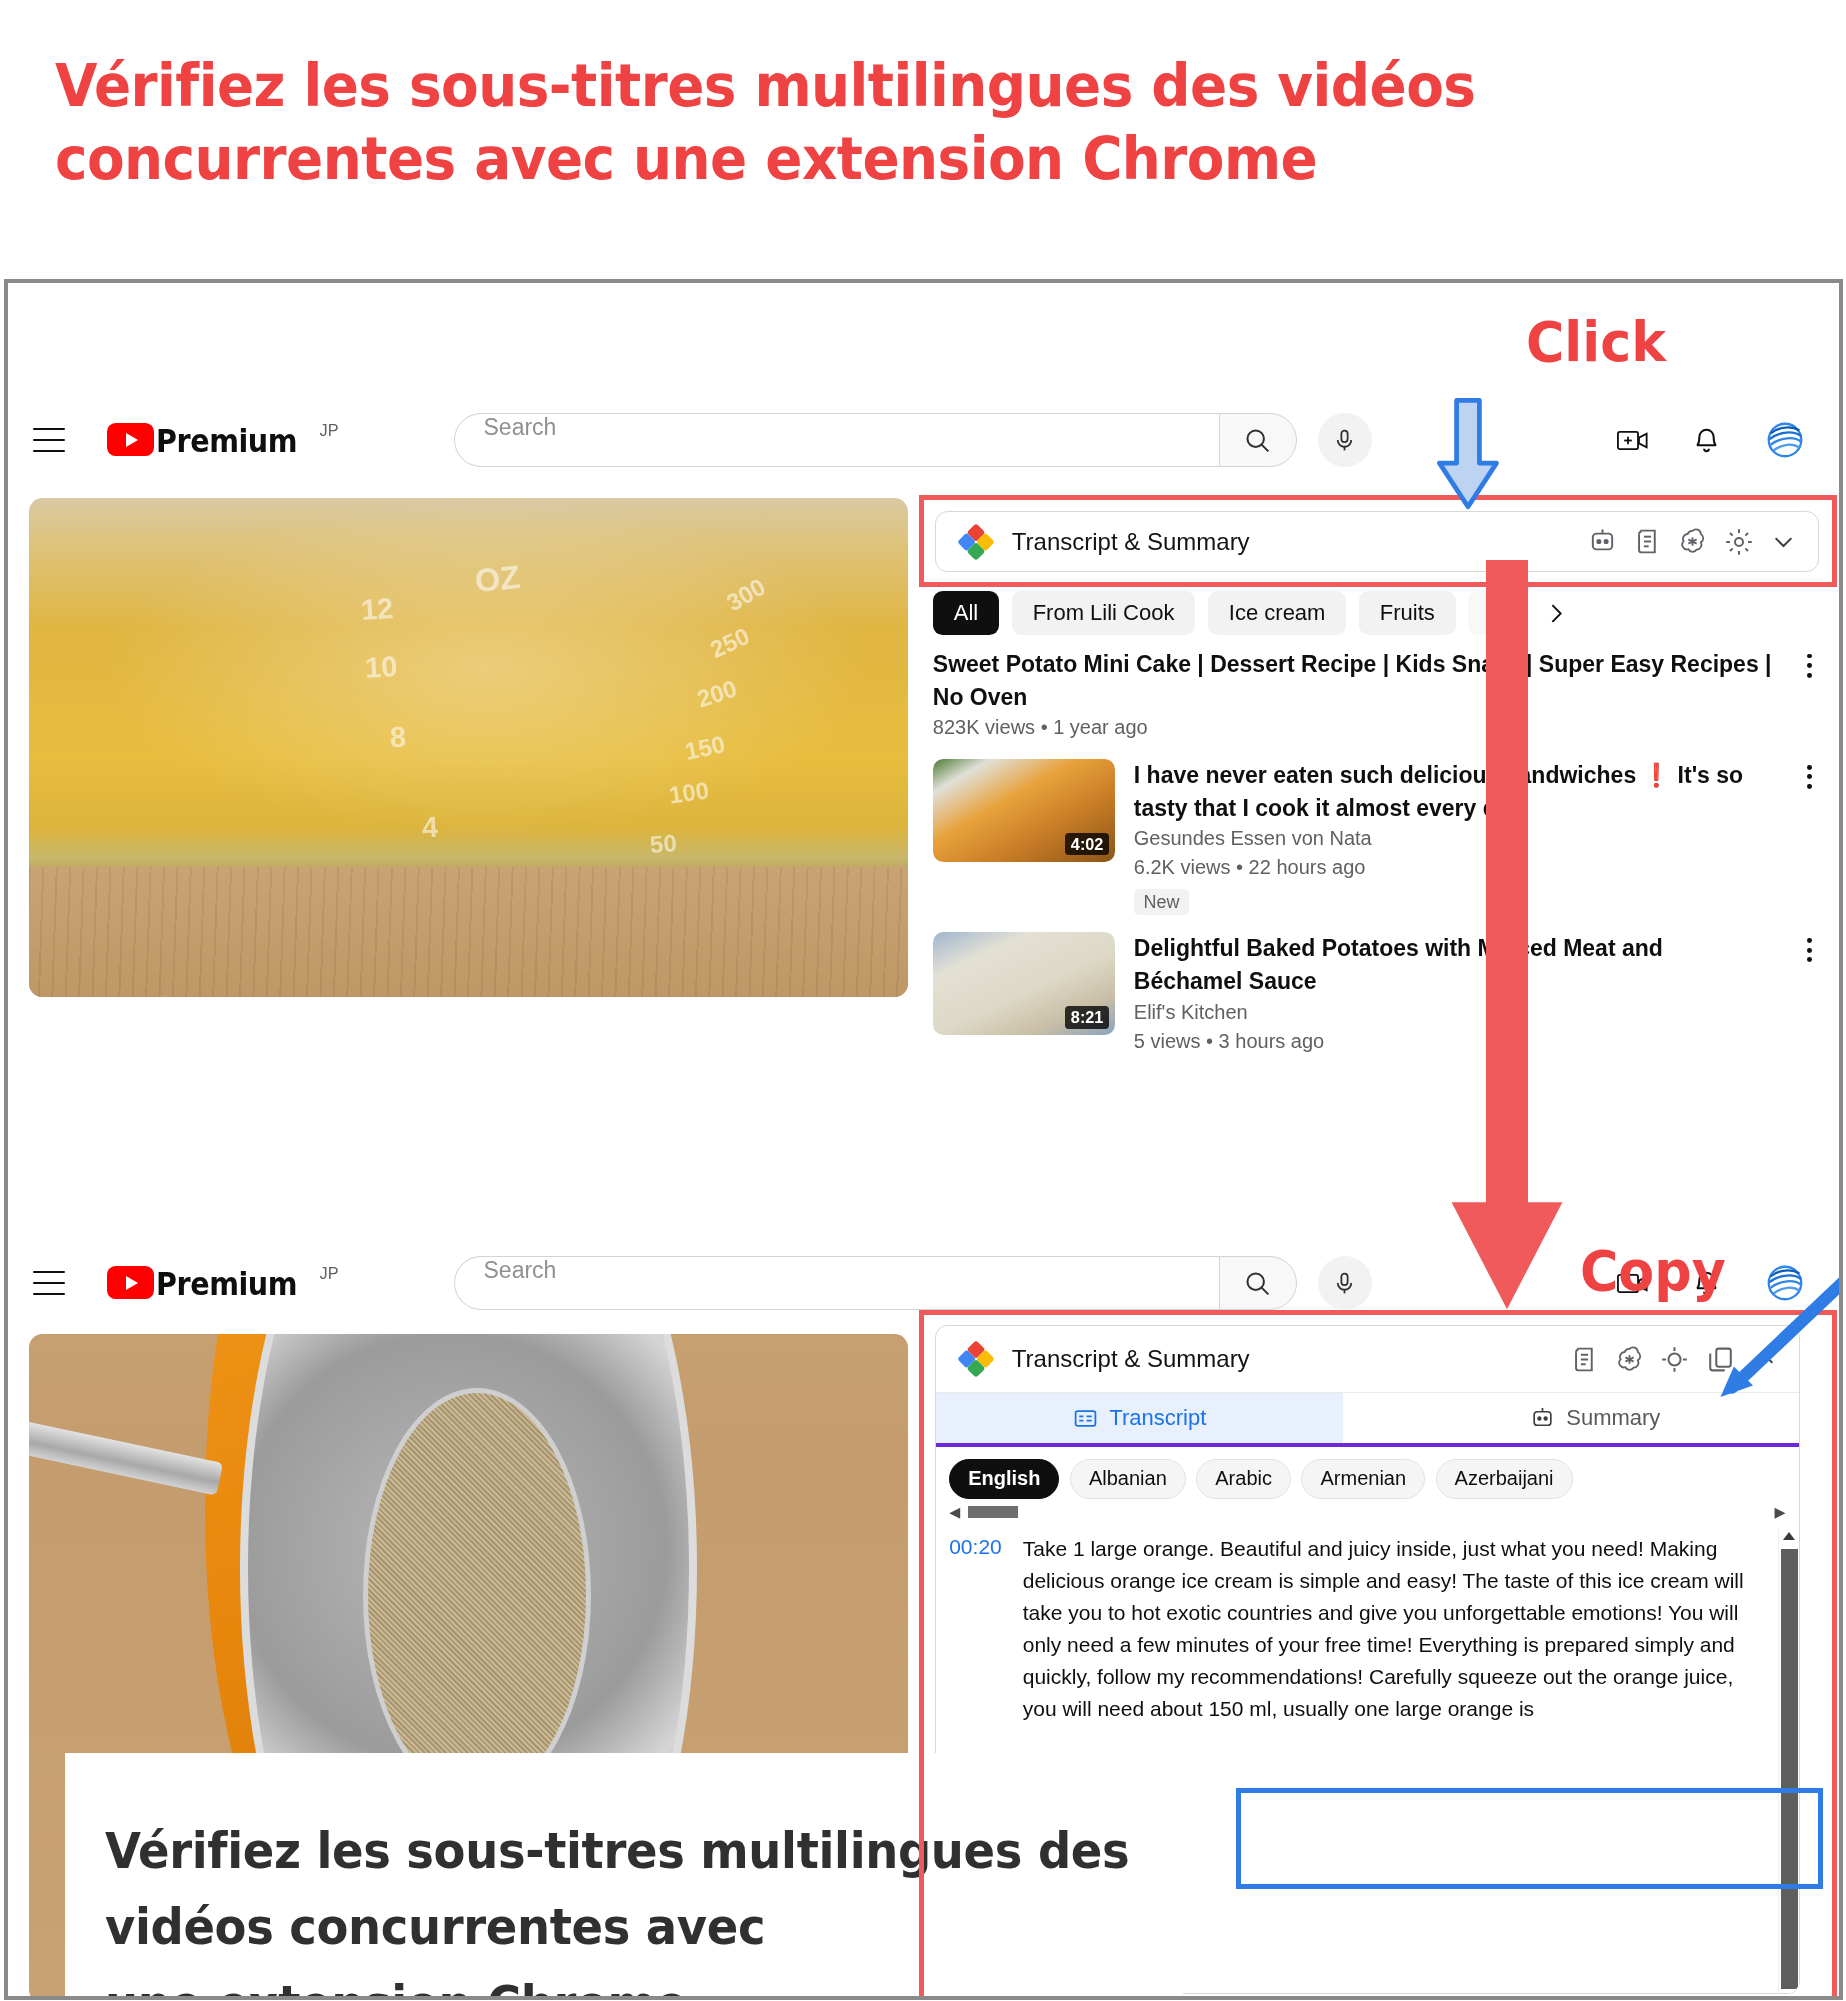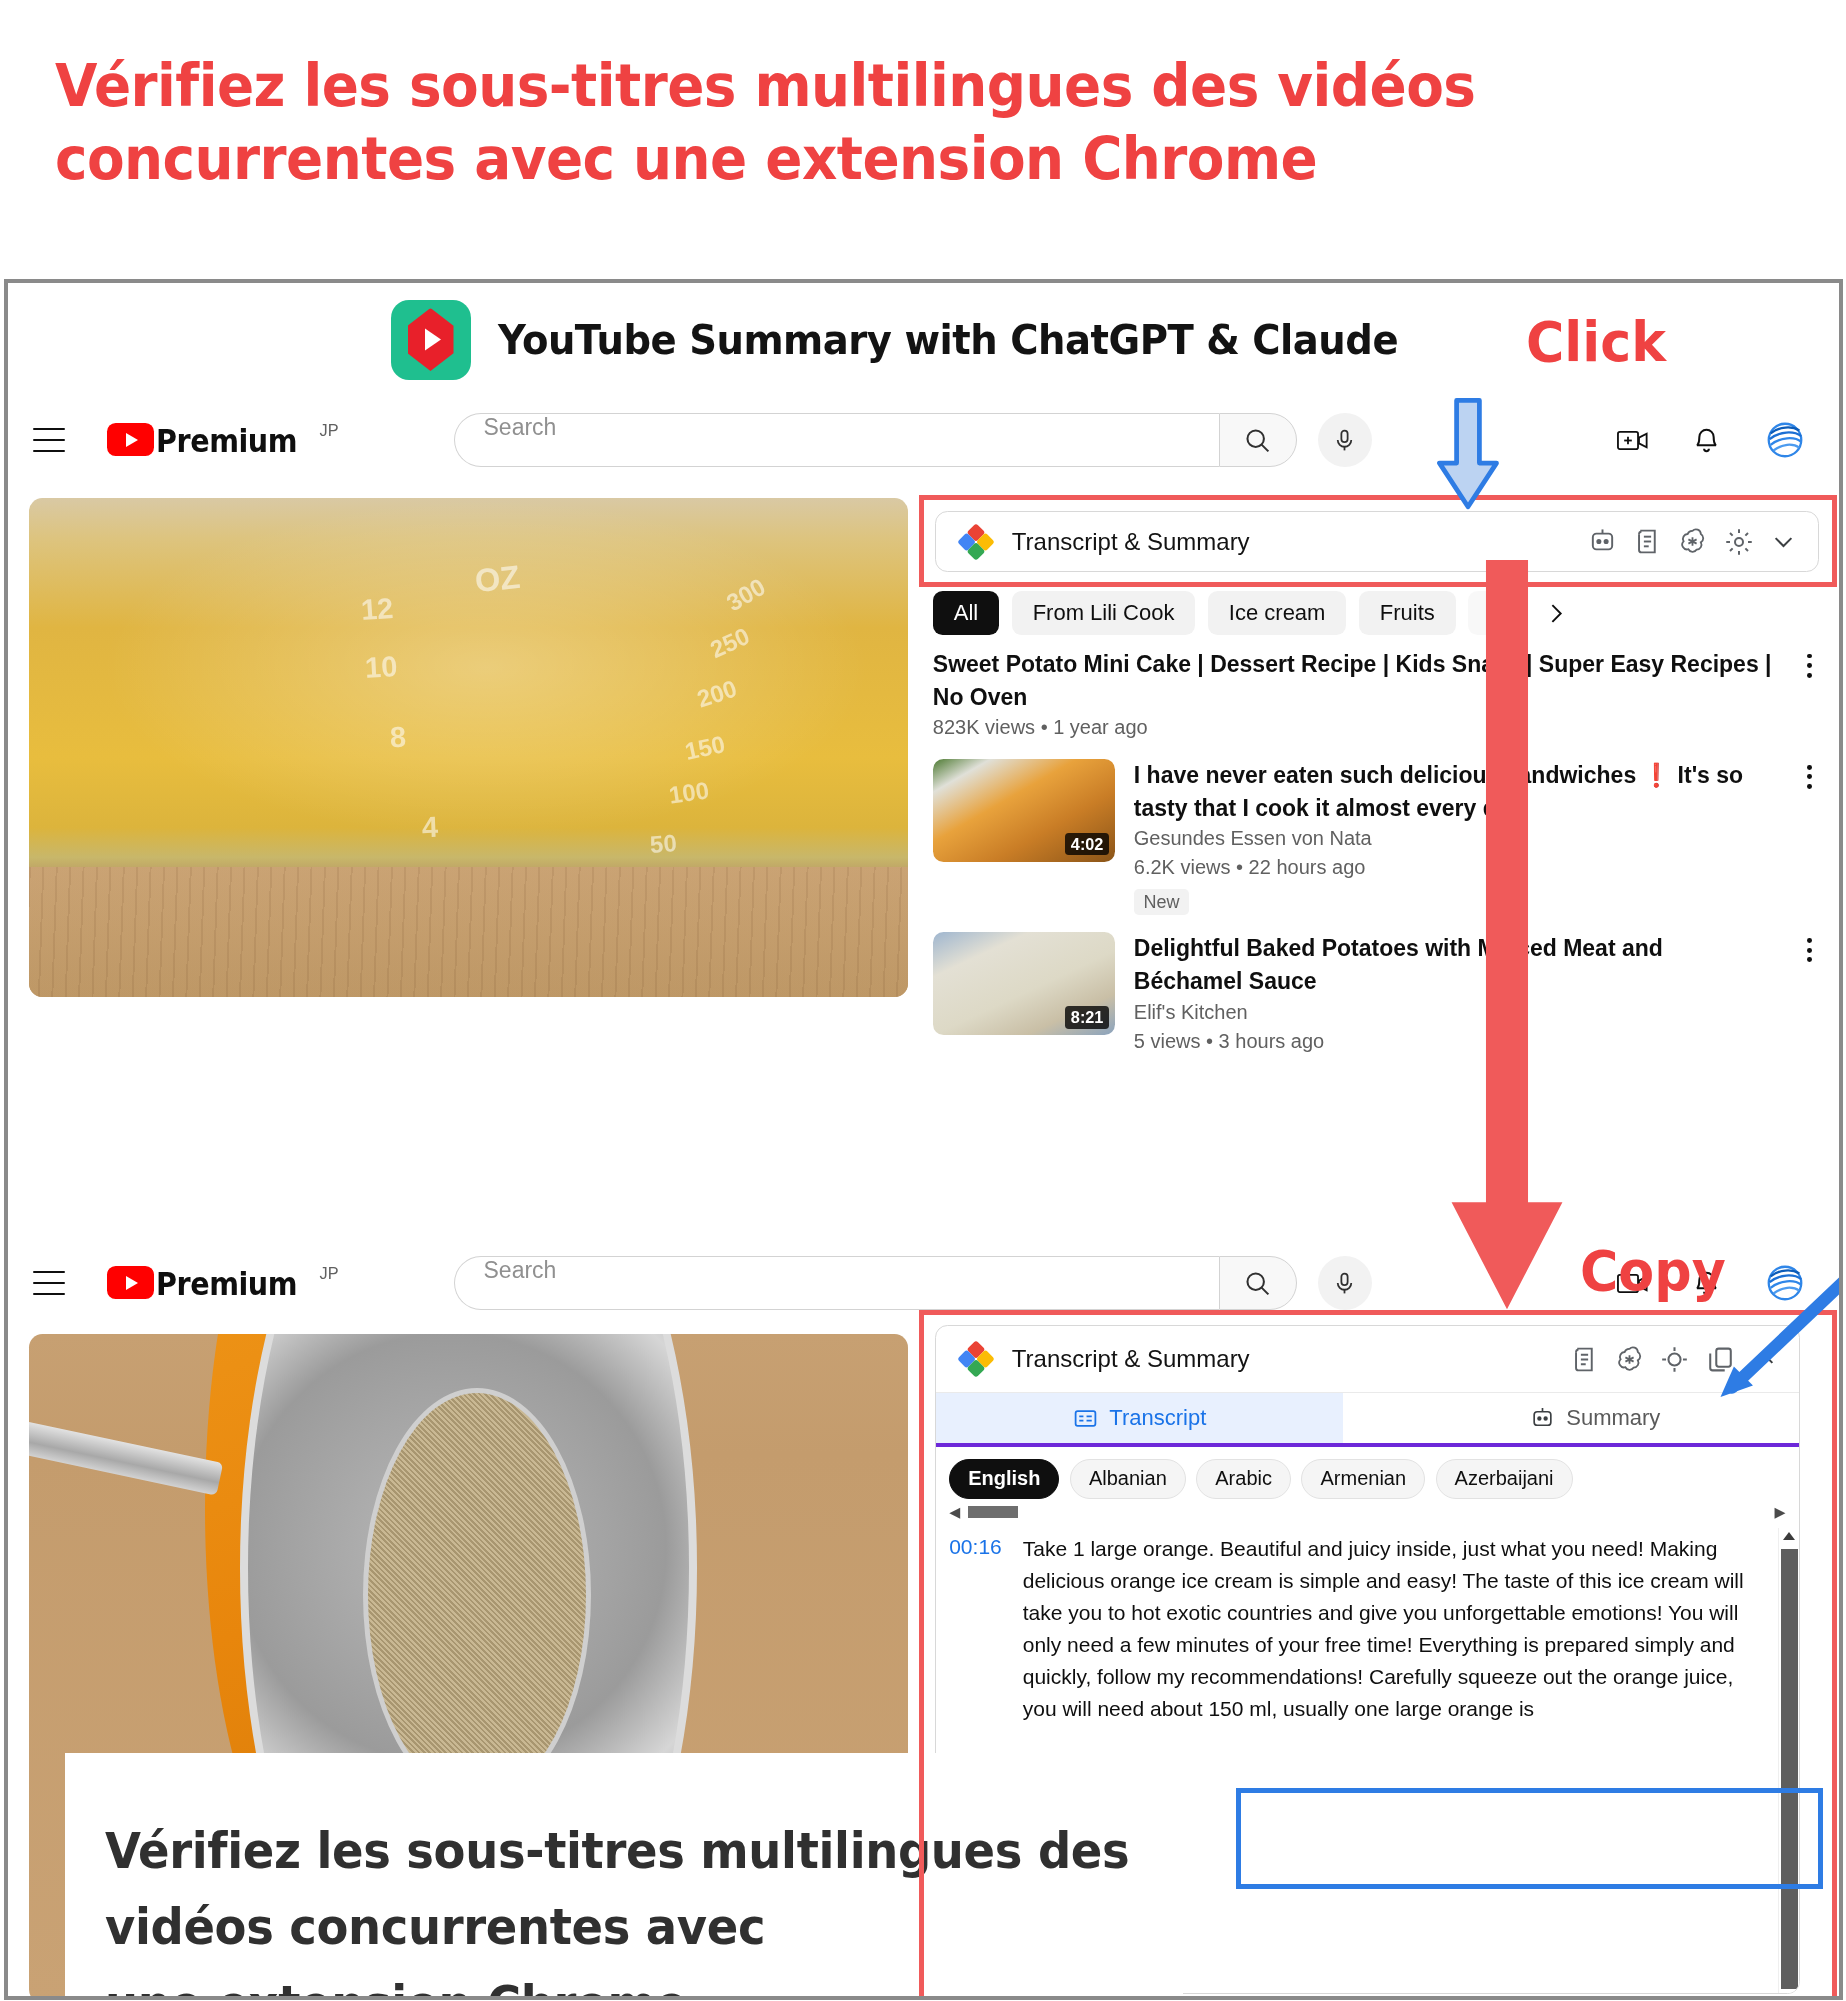--- a/index.html
+++ b/index.html
@@ -413,28 +413,20 @@
 </head>
 <body>
 
 <div class="title-banner">
   <div class="title-line">Vérifiez les sous-titres multilingues des vidéos</div>
   <div class="title-line">concurrentes avec une extension Chrome</div>
 </div>
 
 <div class="shot-frame">
 
-  <div class="brand-row">
-    <div class="brand-logo">
-      <div class="hexa">
-          <div class="tri"></div>
-        </div>
-    </div>
-    <div class="brand-title">YouTube Summary with ChatGPT &amp; Claude</div>
-  </div>
 
   <div class="yt-header" style="top:113px">
     <div class="hamburger">
         <span></span>
         <span></span>
         <span></span>
       </div>
     <div class="yt-logo">
       <div class="yt-play">
           <i></i>
@@ -781,21 +773,21 @@
       <span class="ar">◀</span>
       <div class="track">
           <div class="thumbx"></div>
         </div>
       <span class="ar">▶</span>
     </div>
 
     <div class="tsp-body">
       <div class="tsp-rows">
         <div class="trow">
-          <div class="ttime">00:16</div>
+          <div class="ttime">00:20</div>
           <div class="ttext">Take 1 large orange. Beautiful and juicy inside, just what you need! Making delicious orange ice cream is simple and easy! The taste of this ice cream will take you to hot exotic countries and give you unforgettable emotions! You will only need a few minutes of your free time! Everything is prepared simply and quickly, follow my recommendations! Carefully squeeze out the orange juice, you will need about 150 ml, usually one large orange is</div>
         </div>
       </div>
       <div class="vscroll">
         <div class="up"></div>
         <div class="thumbv"></div>
       </div>
     </div>
   </div>
 

